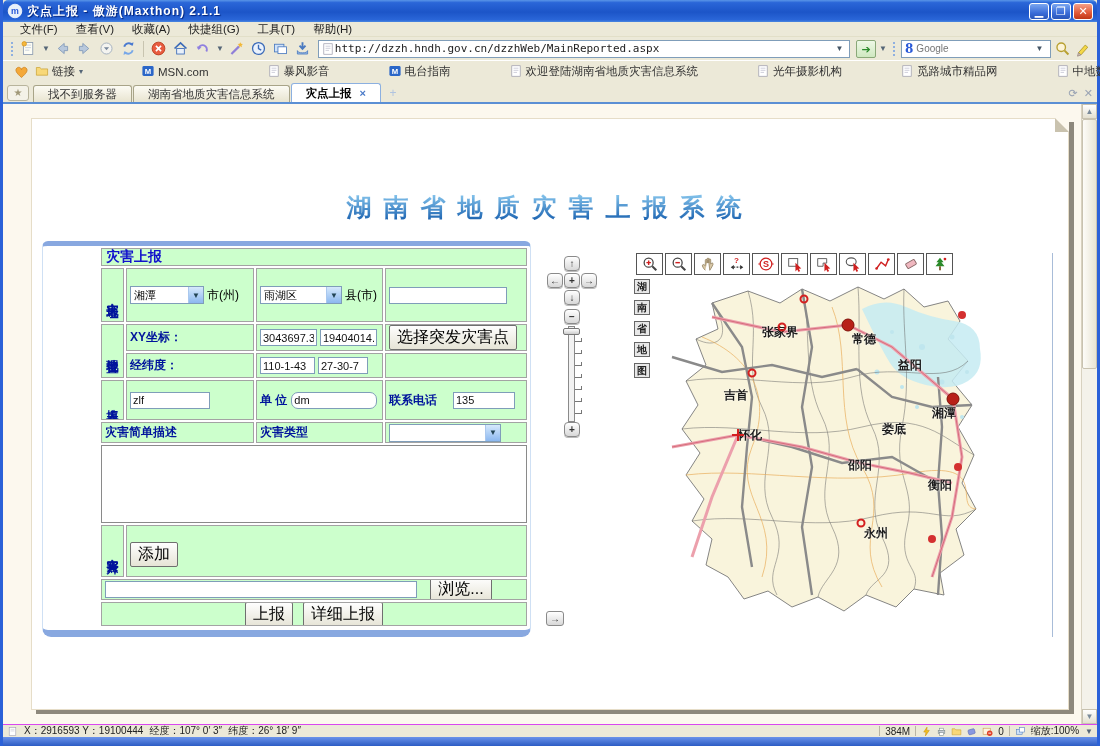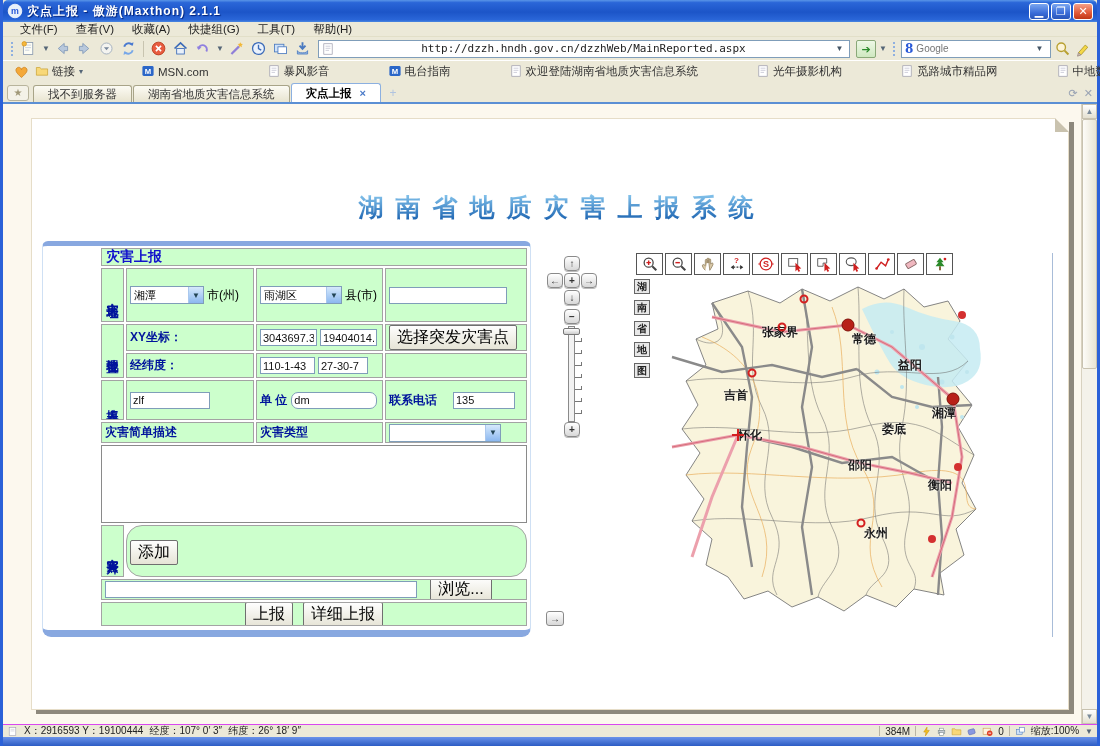--- a/index.html
+++ b/index.html
@@ -19,21 +19,21 @@
   .menubar { height:15px; background:#ece9d8; display:flex; align-items:center; padding-left:8px; font-size:11.5px; color:#222; border-bottom:1px solid #e2dfc8; }
   .menu-item { padding:0 9px; }
 
   
   .toolbar { height:23px; background:#ece9d8; display:flex; align-items:center; padding:0 4px; gap:2px; }
   .grip { width:4px; height:16px; margin:0 3px; background-image:radial-gradient(#8fb0e0 35%, transparent 36%); background-size:4px 4px; }
   .tb-ic { width:19px; height:19px; display:inline-flex; align-items:center; justify-content:center; }
   .tb-ic svg { width:17px; height:17px; }
   .caret { font-size:8px; color:#567; margin-left:1px; }
   .addressbar { flex:1; height:18px; background:#fff; border:1px solid #7f9db9; display:flex; align-items:center; padding:0 2px; margin:0 4px; }
-  .addressbar input { flex:1; border:0; outline:none; font-family:"DejaVu Sans Mono","Liberation Mono",monospace; font-size:11px; color:#222;text-align:center; }
+  .addressbar input { flex:1; border:0; outline:none; font-family:"DejaVu Sans Mono","Liberation Mono",monospace; font-size:11px; color:#222; }
   .ab-drop { width:15px; height:16px; text-align:center; font-size:8px; color:#456; line-height:16px; }
   .go-btn { width:20px; height:18px; border:1px solid #8aa878; background:linear-gradient(#eef8e6,#cfe8c0); border-radius:2px; text-align:center; line-height:16px; color:#2a8a2a; font-size:11px; font-weight:bold; }
   .searchbox { width:150px; height:18px; background:#fff; border:1px solid #7f9db9; display:flex; align-items:center; padding:0 3px; }
   .searchbox .g8 { color:#2a5ad8; font-weight:bold; font-size:12px; margin-right:3px; font-family:"DejaVu Serif","Liberation Serif",serif; }
   .searchbox input { flex:1; border:0; outline:none; font-size:10px; color:#999; width:60px; }
 
   
   .bookmarks { height:22px; background:#ece9d8; display:flex; align-items:center; padding:0 4px; font-size:11.5px; color:#333; border-top:1px solid #fff; }
   .bm-item { display:inline-flex; align-items:center; gap:3px; padding:0 5px; white-space:nowrap; }
   .bm-item svg { width:14px; height:14px; }
@@ -53,21 +53,21 @@
   
   .viewport { position:relative; height:620px; background:#fcf8ee; overflow:hidden; }
   .vscroll { position:absolute; right:0; top:0; bottom:0; width:16px; background:#f4f2ea; border-left:1px solid #d8d2c0; }
   .vs-btn { height:15px; border:1px solid #c8c2b0; background:linear-gradient(#fff,#e4e0d0); color:#7a8a9a; font-size:8px; text-align:center; line-height:13px; }
   .vs-btn.bottom { position:absolute; bottom:0; left:0; right:0; }
   .vs-thumb { position:absolute; top:15px; left:0; right:0; height:250px; background:linear-gradient(90deg,#fdfcf8,#e8e4d4); border:1px solid #c8c2b0; border-radius:2px; }
 
   .panel { position:absolute; left:28px; top:14px; width:1038px; height:592px; background:#fff; border:1px solid #e6ddc8; box-shadow:5px 4px 0 #8d887c; }
   .panel .fold { position:absolute; top:-1px; right:-1px; width:0; height:0; border-top:14px solid #fcf8ee; border-left:14px solid #c9c2ae; }
 
-  .page-title { position:absolute; top:72px; left:12px; width:100%; text-align:center; font-size:25px; font-weight:bold; letter-spacing:12px;
+  .page-title { position:absolute; top:72px; left:0; width:100%; text-align:center; font-size:25px; font-weight:bold; letter-spacing:12px;
                 color:#2f86c8; background:linear-gradient(#85c4ec 10%,#1a62b0 90%); -webkit-background-clip:text; background-clip:text; -webkit-text-fill-color:transparent; }
 
   
   .form-panel { position:absolute; left:10px; top:122px; width:489px; height:396px; background:#fff; border-top:5px solid #88a8e0; border-bottom:7px solid #88a8e0; border-left:1px solid #cfe0f4; border-right:1px solid #cfe0f4; border-radius:6px 6px 9px 9px; overflow:hidden; }
   .ftable { margin-left:56px; width:430px; background:#fff; padding:2px; display:grid; grid-template-columns:23px 128px 127px 1fr; grid-template-rows:18px 54px 27px 25px 40px 21px 78px 52px 21px 24px; gap:2px; }
   .gcell { background:#ccffcc; border:1px solid #a3a3a3; display:flex; align-items:center; padding:1px 3px; font-size:12px; overflow:hidden; }
   .flabel { color:#00149c; font-weight:bold; font-size:12px; }
   .vlabel { writing-mode:vertical-rl; text-orientation:upright; letter-spacing:1px; line-height:20px; justify-content:center; padding:2px 0; }
   .fheader { grid-column:1/-1; font-size:14px; font-weight:bold; color:#1111cc; background:#ccffcc; border:1px solid #a3a3a3; display:flex; align-items:center; padding:0 4px; }
   .xpinput { background:#fff; border:1px solid #7f9db9; height:17px; font-size:11px; padding:0 2px; outline:none; color:#111; }
@@ -452,21 +452,21 @@
               <span class="val"></span>
                 <span class="arr">▼</span>
             </span>
           </div>
 
           <div class="ftextarea">
             <textarea style=""></textarea>
           </div>
 
           <div class="gcell flabel vlabel">灾害照片</div>
-          <div class="gcell" style="grid-column:2/-1;align-items:center;padding-top:3px;border-radius:16px;">
+          <div class="gcell" style="grid-column:2/-1;align-items:flex-start;padding-top:16px;">
             <button class="xpbtn">添加</button>
           </div>
 
           <div class="gcell" style="grid-column:1/-1;gap:13px;">
             <input class="xpinput" style="width: 312px;" value="">
             <button class="xpbtn" style="width:62px;">浏览...</button>
           </div>
 
           <div class="gcell center-cell" style="grid-column:1/-1;">
             <button class="xpbtn">上报</button>

